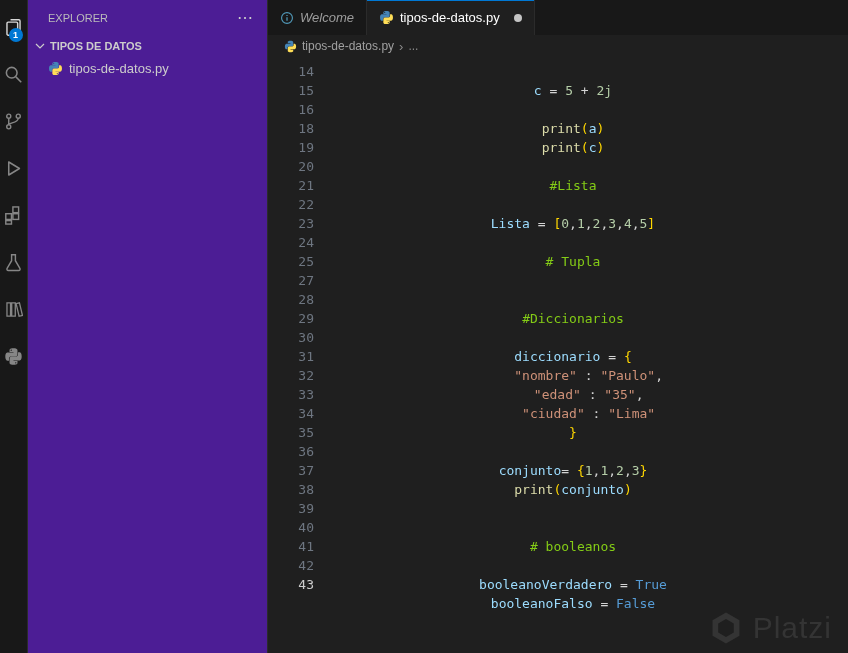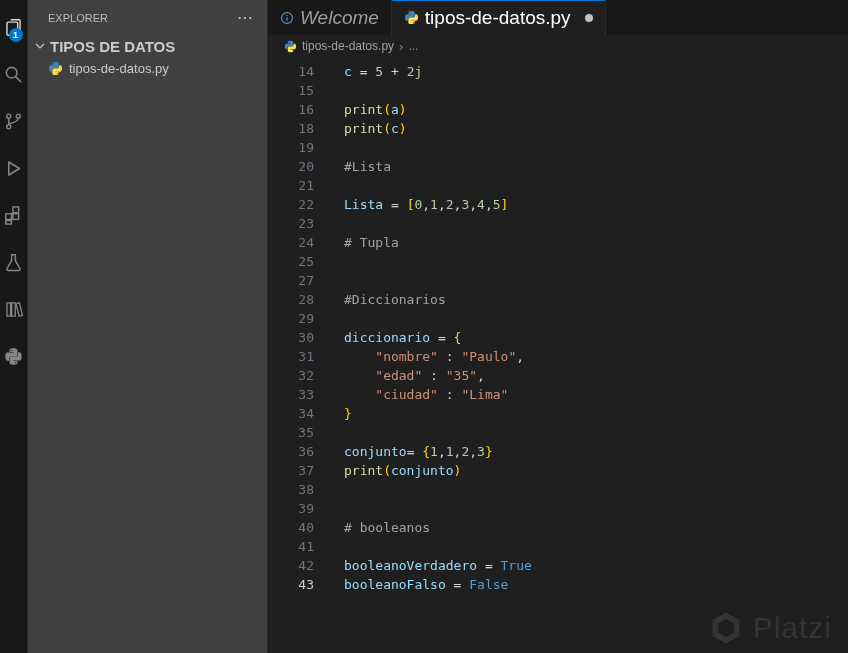--- a/index.html
+++ b/index.html
@@ -8,52 +8,52 @@
   .app { display:flex; width:848px; height:653px; }
 
   
   .activitybar { width:28px; background:#181818; border-right:1px solid #2b2b2b; display:flex; flex-direction:column; align-items:center; padding-top:4px; position:relative; flex-shrink:0; }
   .ab-item { width:28px; height:47px; display:flex; align-items:center; justify-content:center; color:#868686; position:relative; cursor:pointer; }
   .ab-item.active { color:#d7d7d7; }
   .ab-item svg { width:19px; height:19px; }
   .badge { position:absolute; top:24px; left:9px; background:#0078d4; color:#ffffff; font-size:9px; min-width:14px; height:14px; padding:0 2px; border-radius:8px; display:flex; align-items:center; justify-content:center; font-weight:600; z-index:2; }
 
   
-  .sidebar { width:240px; background:#404040; border-right:1px solid #2b2b2b; display:flex; flex-direction:column; flex-shrink:0; }
+  .sidebar { width:240px; background:#4c1d95; border-right:1px solid #2b2b2b; display:flex; flex-direction:column; flex-shrink:0; }
   .sb-header { height:35px; display:flex; align-items:center; justify-content:space-between; padding:0 14px 0 20px; font-size:11px; color:#bbbbbb; }
   .sb-more { color:#cccccc; font-size:16px; cursor:pointer; line-height:1; }
-  .section { height:22px; display:flex; align-items:center; font-size:15px; font-weight:700; color:#cccccc; cursor:pointer; padding-left:4px; }
+  .section { height:22px; display:flex; align-items:center; font-size:11px; font-weight:700; color:#cccccc; cursor:pointer; padding-left:4px; }
   .section svg { width:16px; height:16px; margin-right:2px; flex-shrink:0; }
   .file-item { height:22px; display:flex; align-items:center; padding-left:20px; font-size:13px; color:#cccccc; cursor:pointer; gap:6px; }
 
   
   .main { flex:1; display:flex; flex-direction:column; background:#1f1f1f; min-width:0; }
   .tabbar { height:35px; background:#181818; display:flex; flex-shrink:0; }
-  .tab { display:flex; align-items:center; gap:6px; padding:0 12px; font-size:19px; color:#9d9d9d; background:#181818; border-right:1px solid #2b2b2b; cursor:pointer; position:relative; }
+  .tab { display:flex; align-items:center; gap:6px; padding:0 12px; font-size:13px; color:#9d9d9d; background:#181818; border-right:1px solid #2b2b2b; cursor:pointer; position:relative; }
   .tab.preview .tab-label { font-style:italic; }
   .tab.active { background:#1f1f1f; color:#ffffff; }
   .tab.active::before { content:""; position:absolute; top:0; left:0; right:0; height:1px; background:#0078d4; }
   .dirty { width:8px; height:8px; border-radius:50%; background:#c4c4c4; margin-left:8px; flex-shrink:0; }
 
   .breadcrumb { height:22px; display:flex; align-items:center; gap:5px; padding-left:16px; font-size:12px; color:#a0a0a0; flex-shrink:0; }
   .bc-sep { color:#8a8a8a; font-size:13px; }
   .bc-more { color:#8a8a8a; }
 
   
   .editor { flex:1; position:relative; padding-top:5px; font-family:"DejaVu Sans Mono","Liberation Mono",monospace; font-size:13px; overflow:hidden; }
-  .code-line { display:flex; height:19px; line-height:19px; white-space:pre; }
+  .code-line { display:flex; height:19px; line-height:19px; white-space:pre;flex-direction:column; }
   .gutter { width:46px; text-align:right; color:#6e7681; flex-shrink:0; }
   .code-line.active .gutter { color:#cccccc; }
   .code { padding-left:30px;text-align:center; }
   .tok-v { color:#9cdcfe; }
   .tok-o { color:#d4d4d4; }
   .tok-n { color:#b5cea8; }
   .tok-f { color:#dcdcaa; }
   .tok-s { color:#ce9178; }
-  .tok-c { color:#a3a3a3; }
+  .tok-c { color:#84cc16; }
   .tok-k { color:#569cd6; }
   .tok-p { color:#ffd700; }
 
   
   .watermark { position:absolute; right:16px; bottom:8px; display:flex; align-items:center; gap:10px; pointer-events:none; }
   .wm-text { font-size:30px; color:#343434; letter-spacing:1px; font-family:"Liberation Sans",sans-serif; }
 </style>
 </head>
 <body>
 

